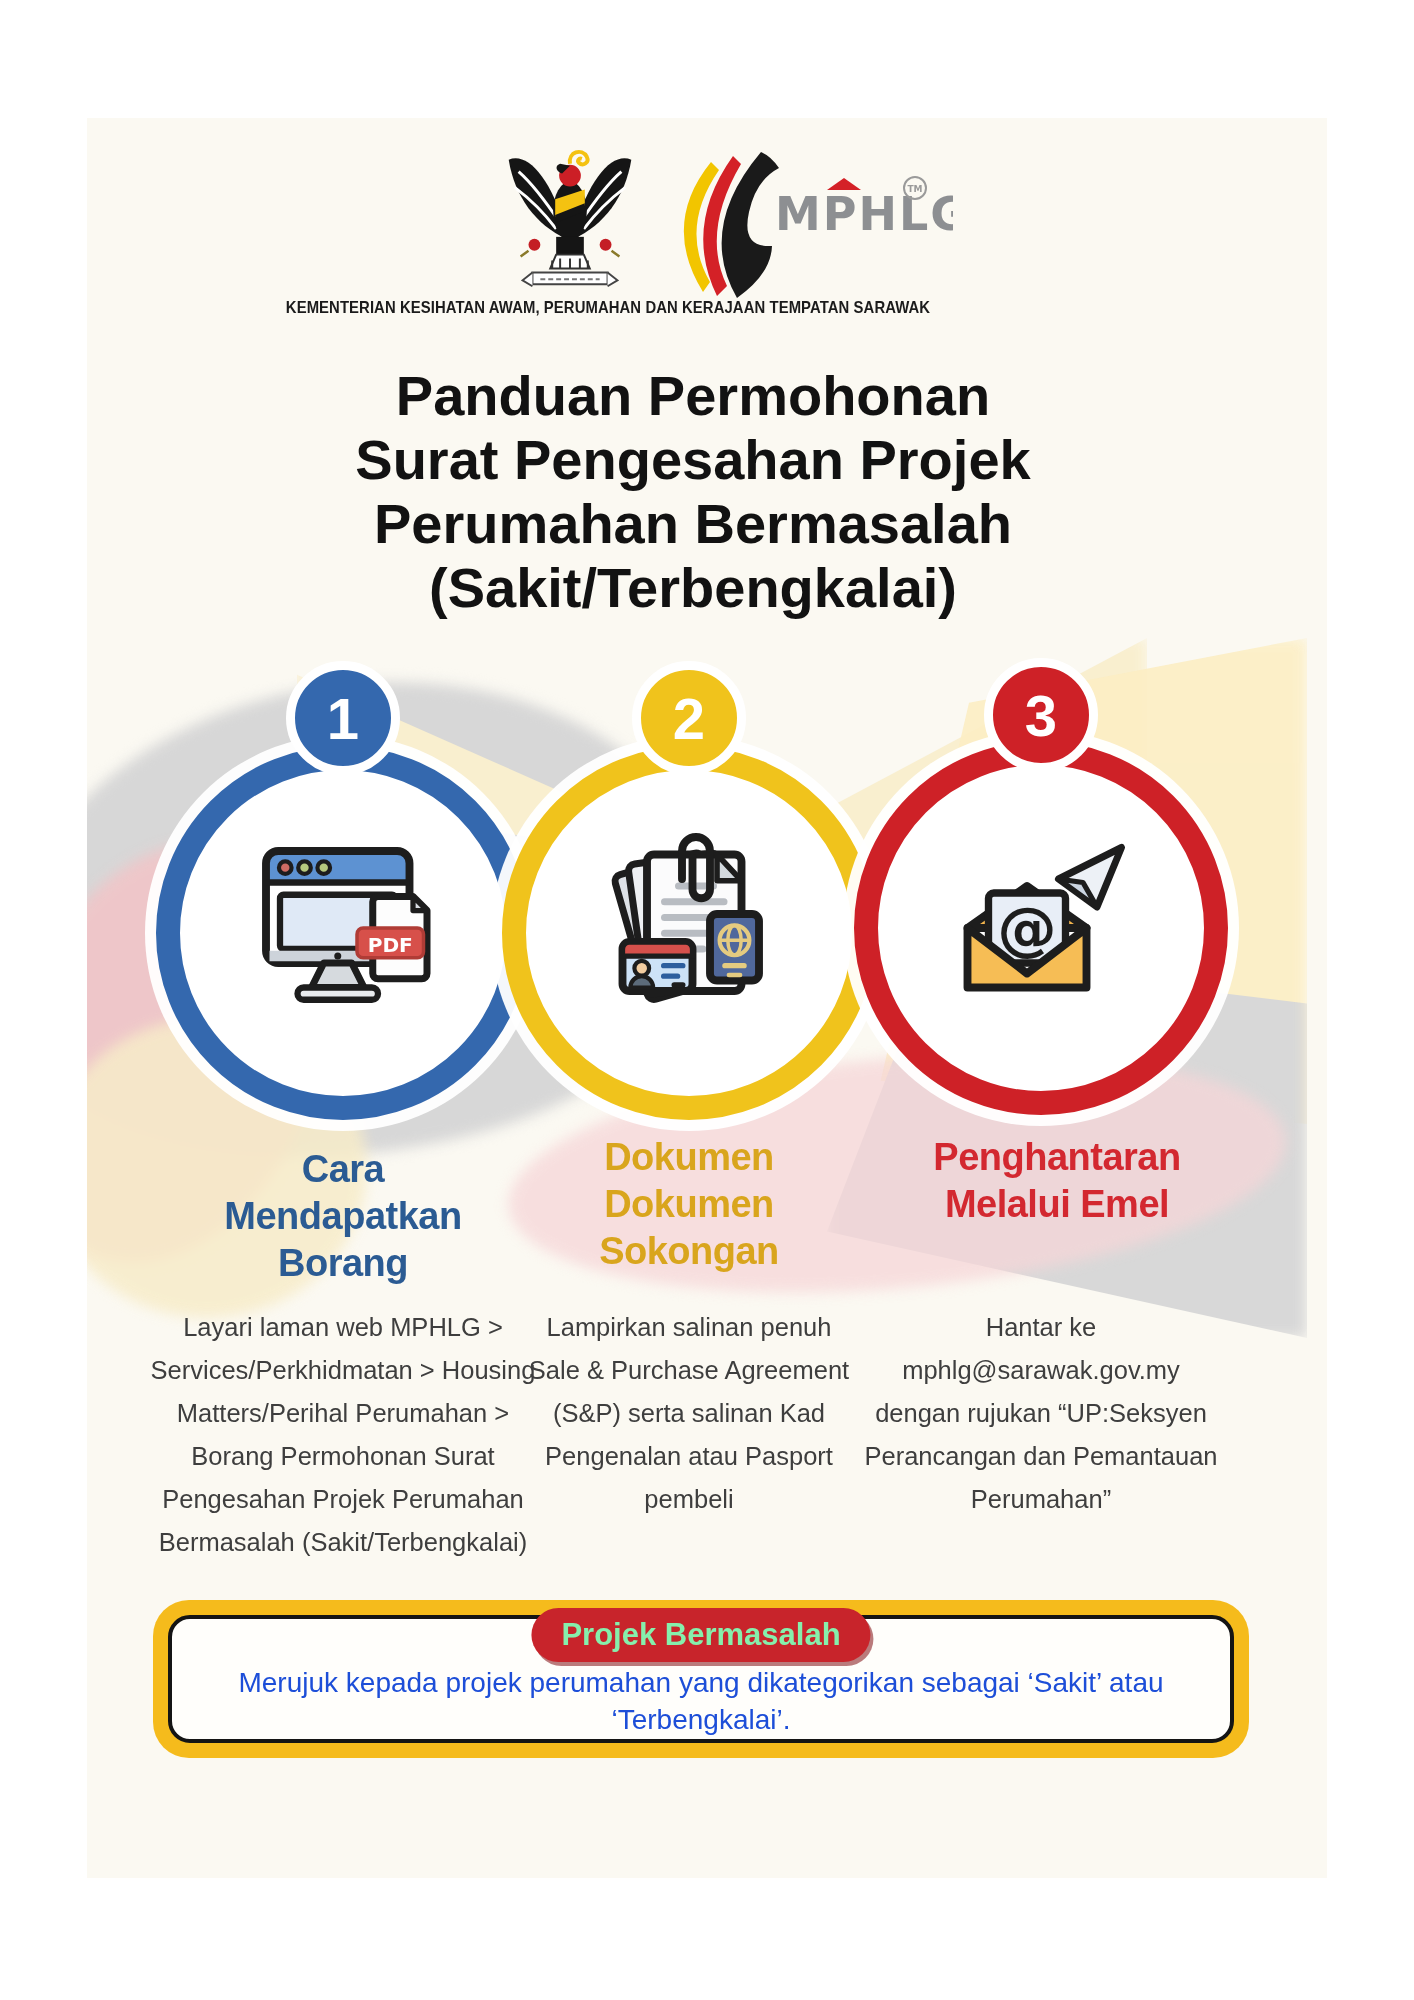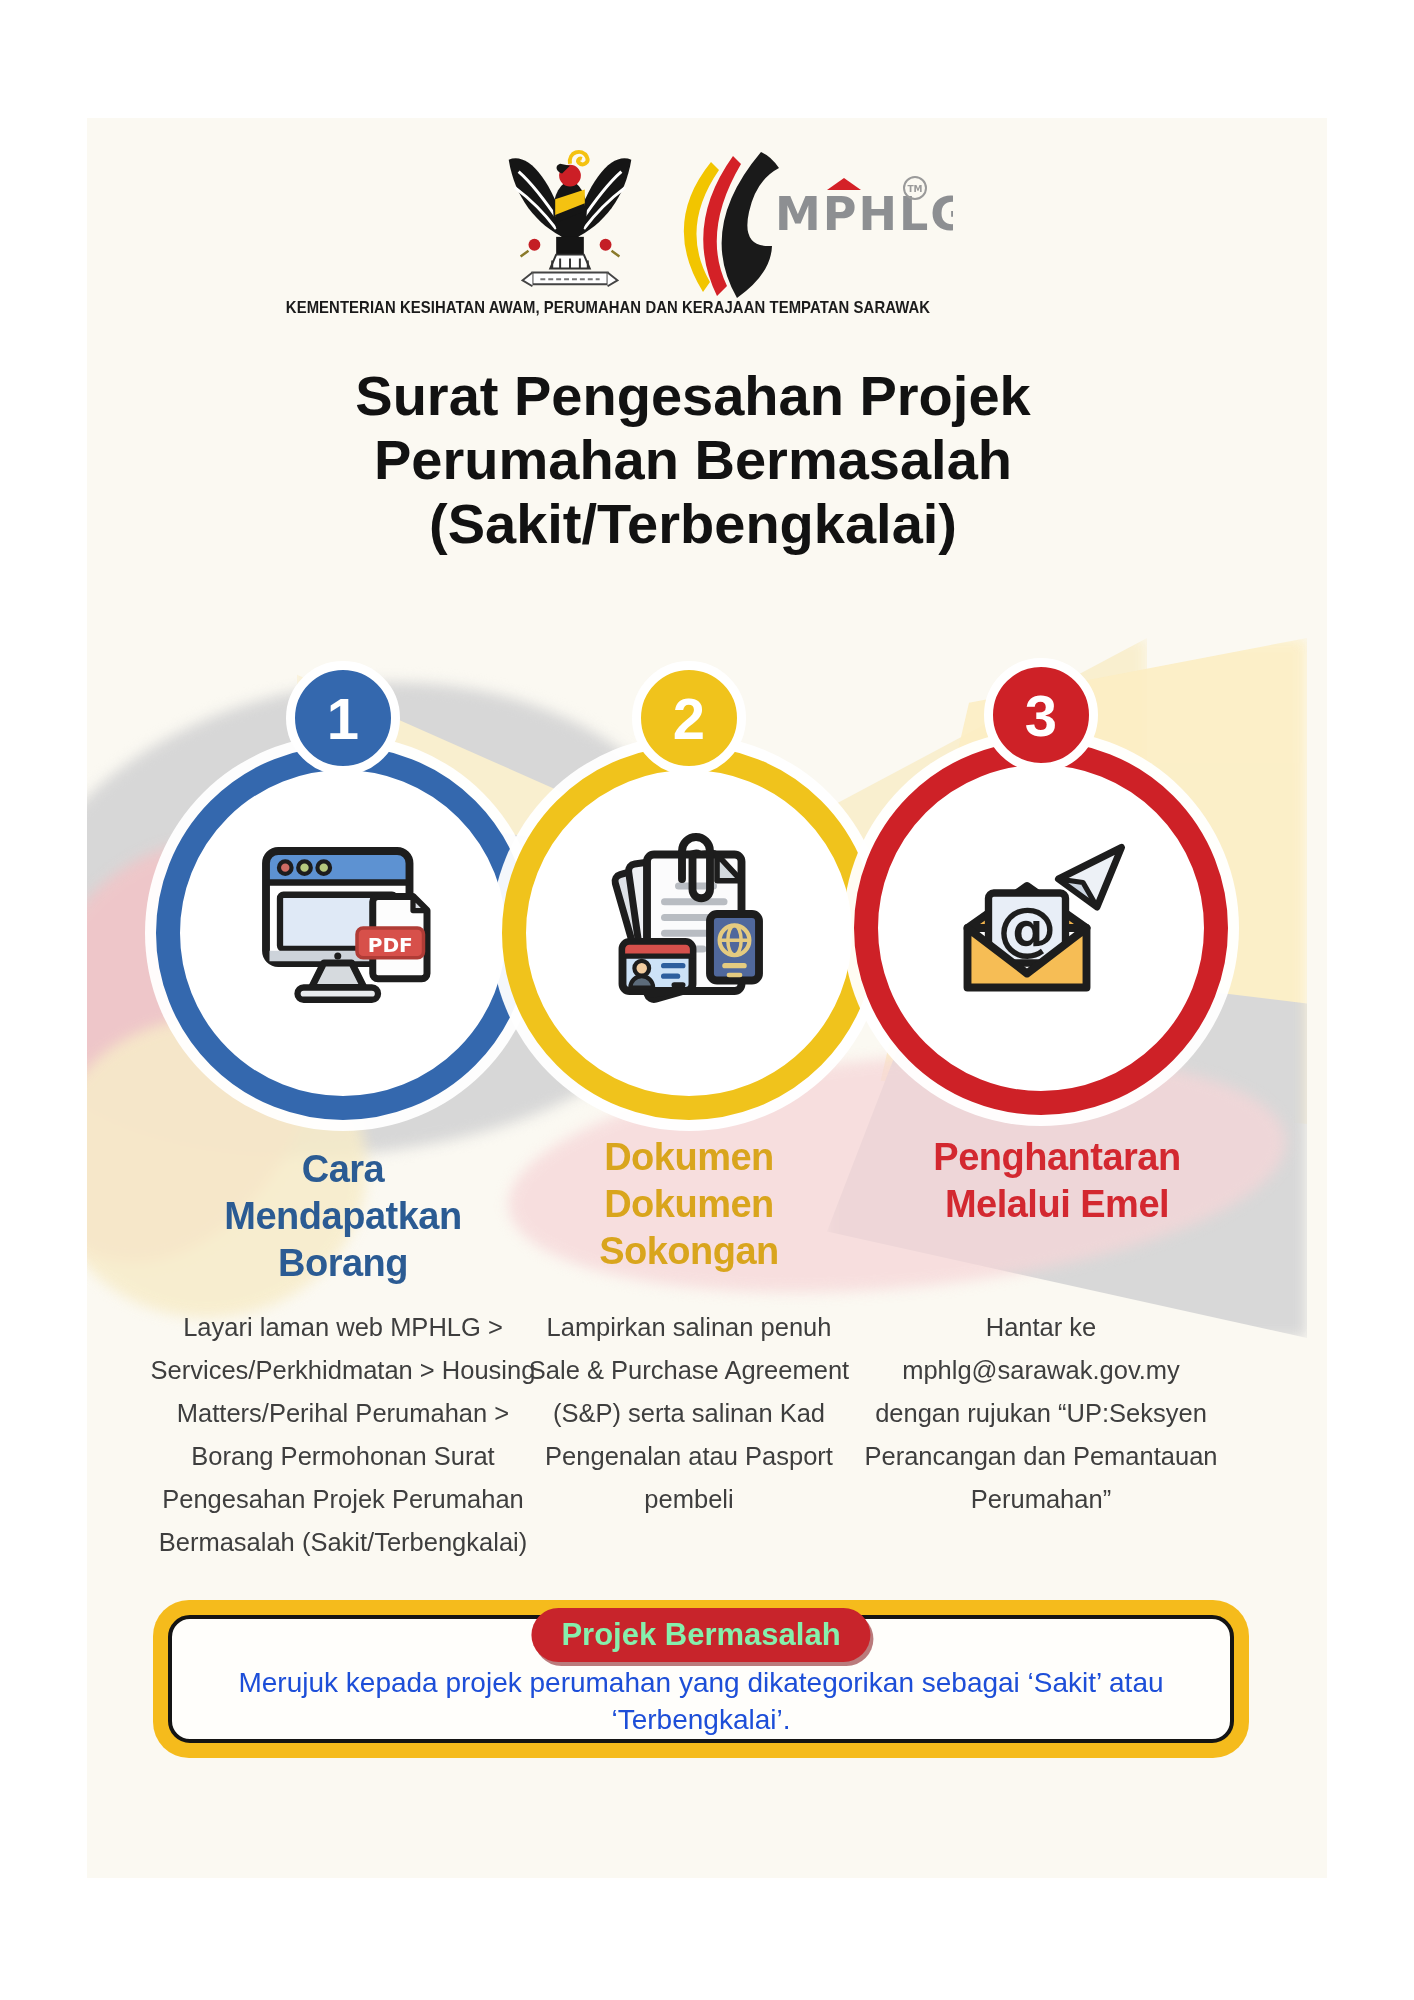--- a/index.html
+++ b/index.html
@@ -124,20 +124,21 @@
         <path d="M108 2 Q44 78 84 148 Q118 124 119 96 Q88 98 96 62 Q103 30 126 18 Q118 6 108 2 Z" fill="#1a1a1a"></path>
         <text x="122" y="80" font-size="46" font-weight="bold" fill="#8d8f92" letter-spacing="2">MPHLG</text>
         <polygon points="174,40 191,28 208,40" fill="#d42127"></polygon>
         <circle cx="262" cy="38" r="11" fill="none" stroke="#9a9a9a" stroke-width="2"></circle>
         <text x="262" y="42" font-size="9" font-weight="bold" fill="#9a9a9a" text-anchor="middle">TM</text>
       </svg>
 
       <div class="ministry">KEMENTERIAN KESIHATAN AWAM, PERUMAHAN DAN KERAJAAN TEMPATAN SARAWAK</div>
 
       <div class="title">
+        <div>Panduan Permohonan</div>
         <div>Surat Pengesahan Projek</div>
         <div>Perumahan Bermasalah</div>
         <div>(Sakit/Terbengkalai)</div>
       </div>
 
       <div class="step" style="--accent: #3468ae; --hcolor: #2b5b93;">
         <div class="step-circle c1"></div>
         <div class="step-badge b1">
           <span>1</span>
         </div>

